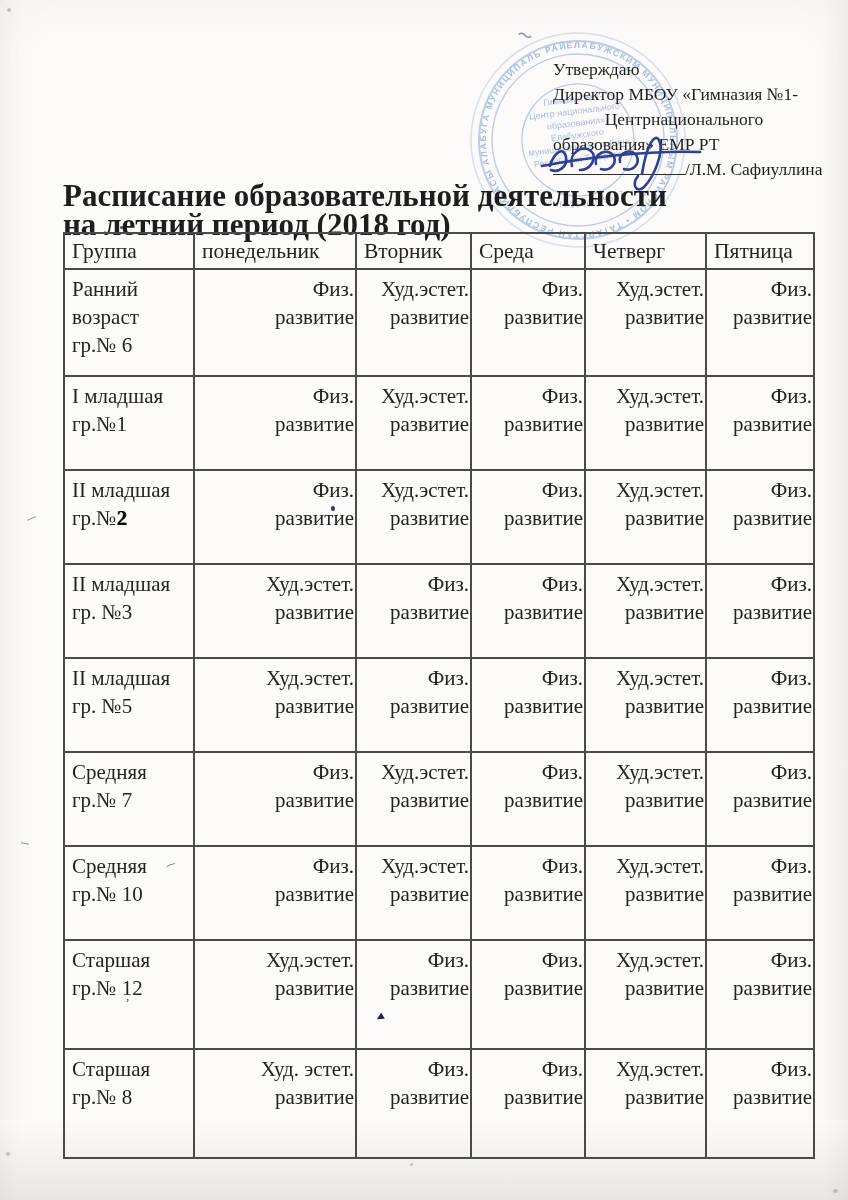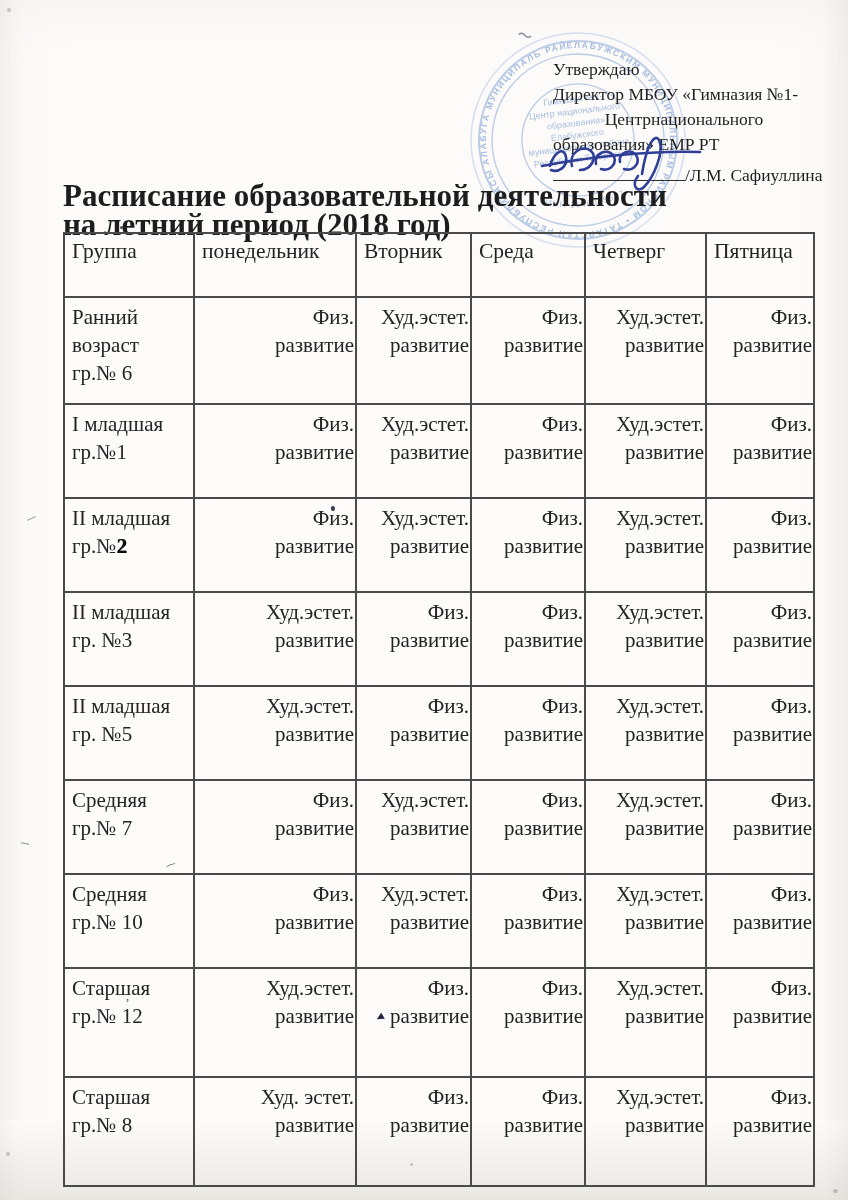--- a/index.html
+++ b/index.html
@@ -19,21 +19,21 @@
     background:linear-gradient(to right,rgba(0,0,0,0),rgba(90,85,75,0.05));pointer-events:none;}
   .scan-left{position:absolute;top:0;bottom:0;left:0;width:20px;
     background:linear-gradient(to left,rgba(0,0,0,0),rgba(90,85,75,0.04));pointer-events:none;}
 
   
   .approval{
     position:absolute;left:553px;top:57px;width:262px;
     font-size:17.5px;line-height:25px;color:#1f1f1f;z-index:3;
   }
   .ap-justify{display:flex;justify-content:center;}
-  .sig-row{white-space:nowrap;margin-top:6px;}
+  .sig-row{white-space:nowrap;}
   .sig-blank{display:inline-block;width:132px;border-bottom:1.5px solid #2e2e2e;height:14px;}
 
   
   .stamp{position:absolute;left:456px;top:18px;z-index:1;
     transform:rotate(-7deg);opacity:0.85;pointer-events:none;}
   .stamp text{font-family:"Liberation Sans","DejaVu Sans",sans-serif;}
   .stamp .ring-t{font-size:8.5px;letter-spacing:1.6px;font-weight:bold;}
   .stamp .ctr{font-size:9px;text-anchor:middle;}
   .stamp .inn{font-size:8.5px;letter-spacing:1px;}
 
@@ -52,21 +52,21 @@
     border-collapse:collapse;table-layout:fixed;z-index:2;
     font-size:21px;color:#232323;
   }
   .schedule col.c0{width:130px}.schedule col.c1{width:162px}
   .schedule col.c2{width:115px}.schedule col.c3{width:114px}
   .schedule col.c4{width:121px}.schedule col.c5{width:108px}
   .schedule th,.schedule td{
     border:2px solid #4a4a4a;vertical-align:top;
     white-space:pre-line;line-height:28px;overflow:hidden;
   }
-  .schedule thead tr{height:64px;margin-top:44px;}
+  .schedule thead tr{height:36px;margin-top:44px;}
   .schedule tbody tr{height:94px;}
   .schedule tbody tr.short{height:109px;}
   .schedule th{font-weight:normal;font-size:21.5px;text-align:left;padding:3px 0 0 7px;}
   .group-cell{text-align:left;padding:5px 2px 16px 7px;}
   .activity-cell{text-align:right;padding-top:5px;}
   .ink-digit{font-weight:bold;color:#0d0d0d;text-shadow:0.6px 0 #0d0d0d;}
 
   
   .artifact{position:absolute;pointer-events:none;}
   .dot{background:#4e4e4e;border-radius:50%;}

